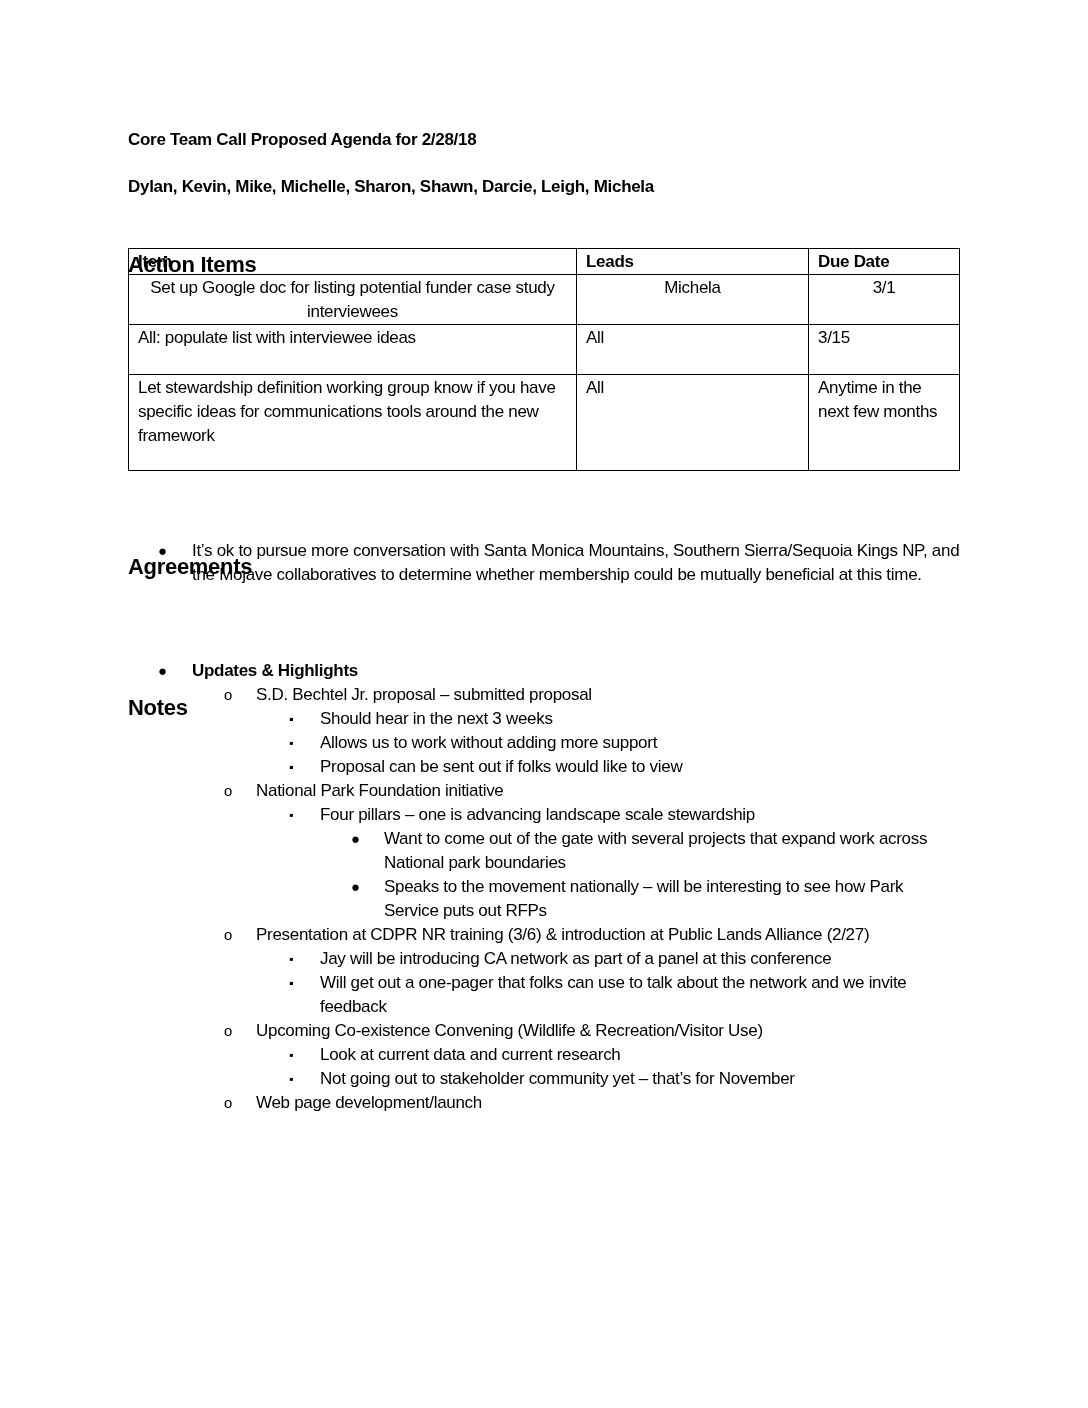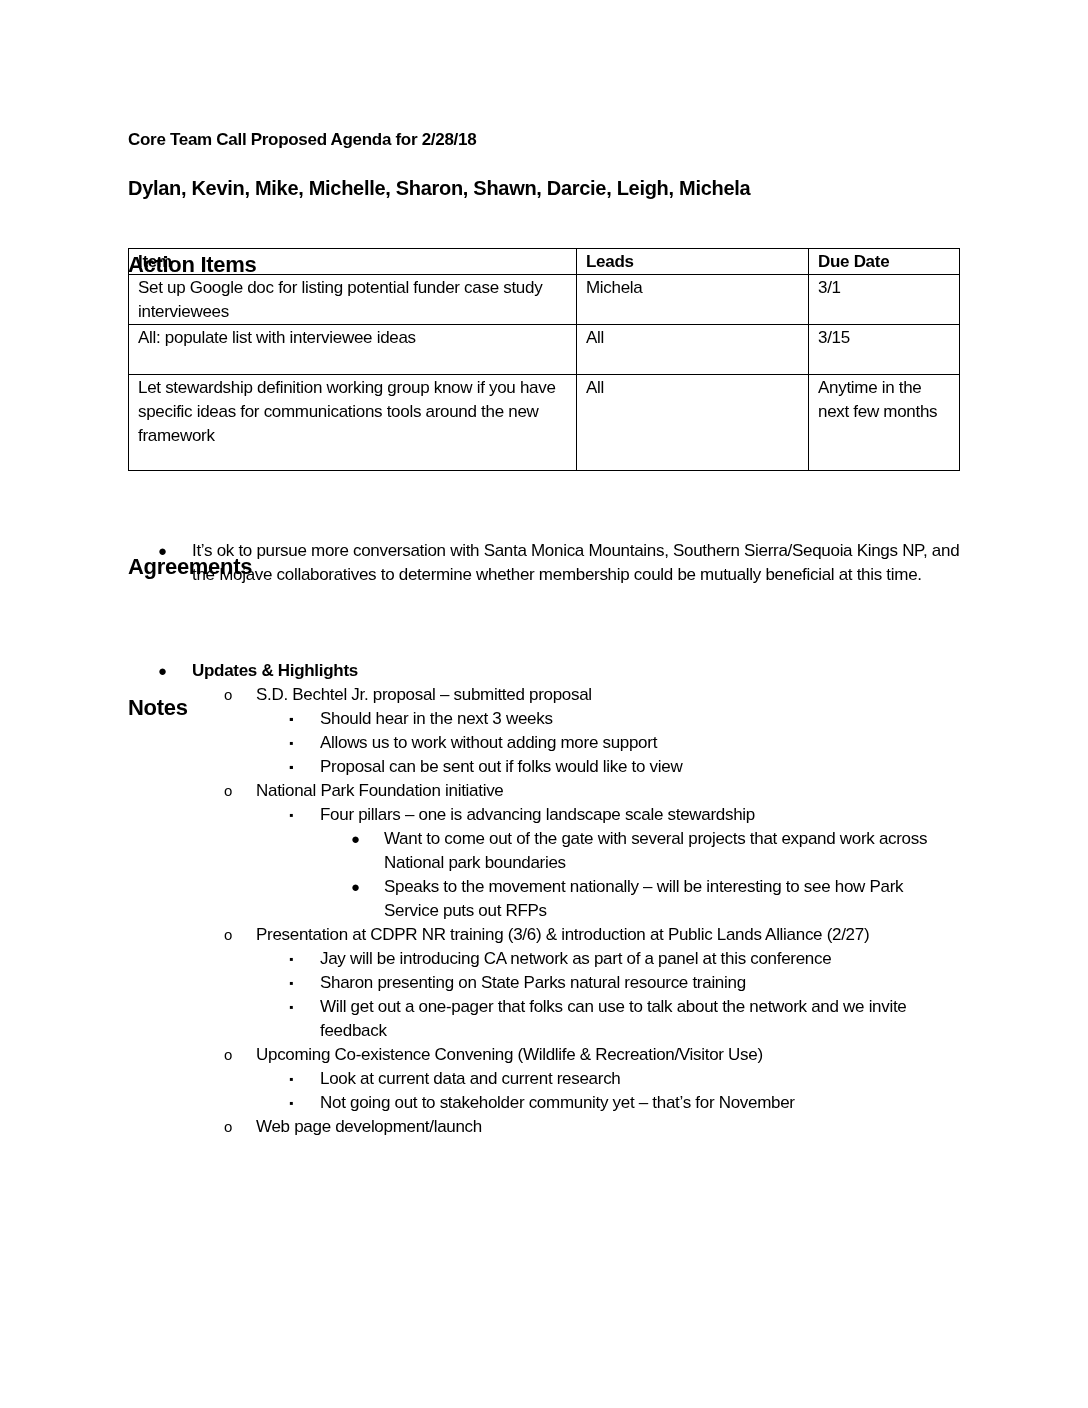--- a/index.html
+++ b/index.html
@@ -4,35 +4,35 @@
 <style>
   html, body { margin: 0; padding: 0; background: #ffffff; }
   body {
     width: 1088px; height: 1408px; position: relative; overflow: hidden;
     font-family: "Liberation Sans", sans-serif; color: #000;
     font-size: 17px;
   }
   .page { position: absolute; left: 128px; top: 0; width: 832px; }
   .bold { font-weight: bold; }
   .title { position: absolute; top: 130px; left: 0; font-weight: bold; font-size: 17px; letter-spacing: -0.3px; }
-  .attendees { position: absolute; top: 177px; left: 0; font-weight: bold; font-size: 20px; letter-spacing: -0.3px; text-align: right; }
+  .attendees { position: absolute; top: 177px; left: 0; font-weight: bold; font-size: 17px; letter-spacing: -0.3px; text-align: right; }
   .section-h { position: absolute; left: 0; font-weight: bold; font-size: 22px; letter-spacing: -0.3px; margin-top: 28px; }
   table.action {
     position: absolute; top: 248px; left: 0; width: 832px;
     border-collapse: collapse; font-size: 17px; letter-spacing: -0.3px;
   }
   table.action td {
     border: 1.5px solid #000; vertical-align: top; padding: 1px 9px 0 9px;
     line-height: 24px;
   }
   table.action .c1 { width: 429px; }
   table.action .c2 { width: 213px; }
   table.action .c3 { width: 132px; }
   table.action tr.hdr td { font-weight: bold; height: 22px; }
-  table.action tr.r1 td { height: 47px; }
+  table.action tr.r1 td { height: 47px; text-align: center; }
   table.action tr.r2 td { height: 48px; }
   table.action tr.r3 td { height: 94px; }
   .blk { position: absolute; left: 0; width: 832px; font-size: 17px; line-height: 24px; letter-spacing: -0.3px; }
   .li { position: relative; }
   .marker { position: absolute; display: inline-block; }
   .l1 { padding-left: 64px; }
   .l1 .marker { left: 30px; font-size: 15px; }
   .l2 { padding-left: 128px; }
   .l2 .marker { left: 96px; font-size: 15px; }
   .l3 { padding-left: 192px; }
@@ -105,21 +105,21 @@
     </div>
     <div class="li l3"><span class="marker">▪</span><span>Four pillars – one is advancing landscape scale stewardship</span></div>
     <div class="li l4"><span class="marker">●</span><span>Want to come out of the gate with several projects that expand work across National park boundaries</span></div>
     <div class="li l4"><span class="marker">●</span><span>Speaks to the movement nationally – will be interesting to see how Park Service puts out RFPs</span></div>
 
     <div class="li l2">
       <span class="marker">o</span>
       <span>Presentation at CDPR NR training (3/6) &amp; introduction at Public Lands Alliance (2/27)</span>
     </div>
     <div class="li l3"><span class="marker">▪</span><span>Jay will be introducing CA network as part of a panel at this conference</span></div>
-    <div class="li l3"><span class="marker">▪</span><span>Sharon presenting on State Parks natural resource training</span></div>
+    <div class="li l3"><span class="marker">▪</span></div>
     <div class="li l3"><span class="marker">▪</span><span>Will get out a one-pager that folks can use to talk about the network and we invite feedback</span></div>
 
     <div class="li l2">
       <span class="marker">o</span>
       <span>Upcoming Co-existence Convening (Wildlife &amp; Recreation/Visitor Use)</span>
     </div>
     <div class="li l3"><span class="marker">▪</span><span>Look at current data and current research</span></div>
     <div class="li l3"><span class="marker">▪</span><span>Not going out to stakeholder community yet – that’s for November</span></div>
 
     <div class="li l2">

